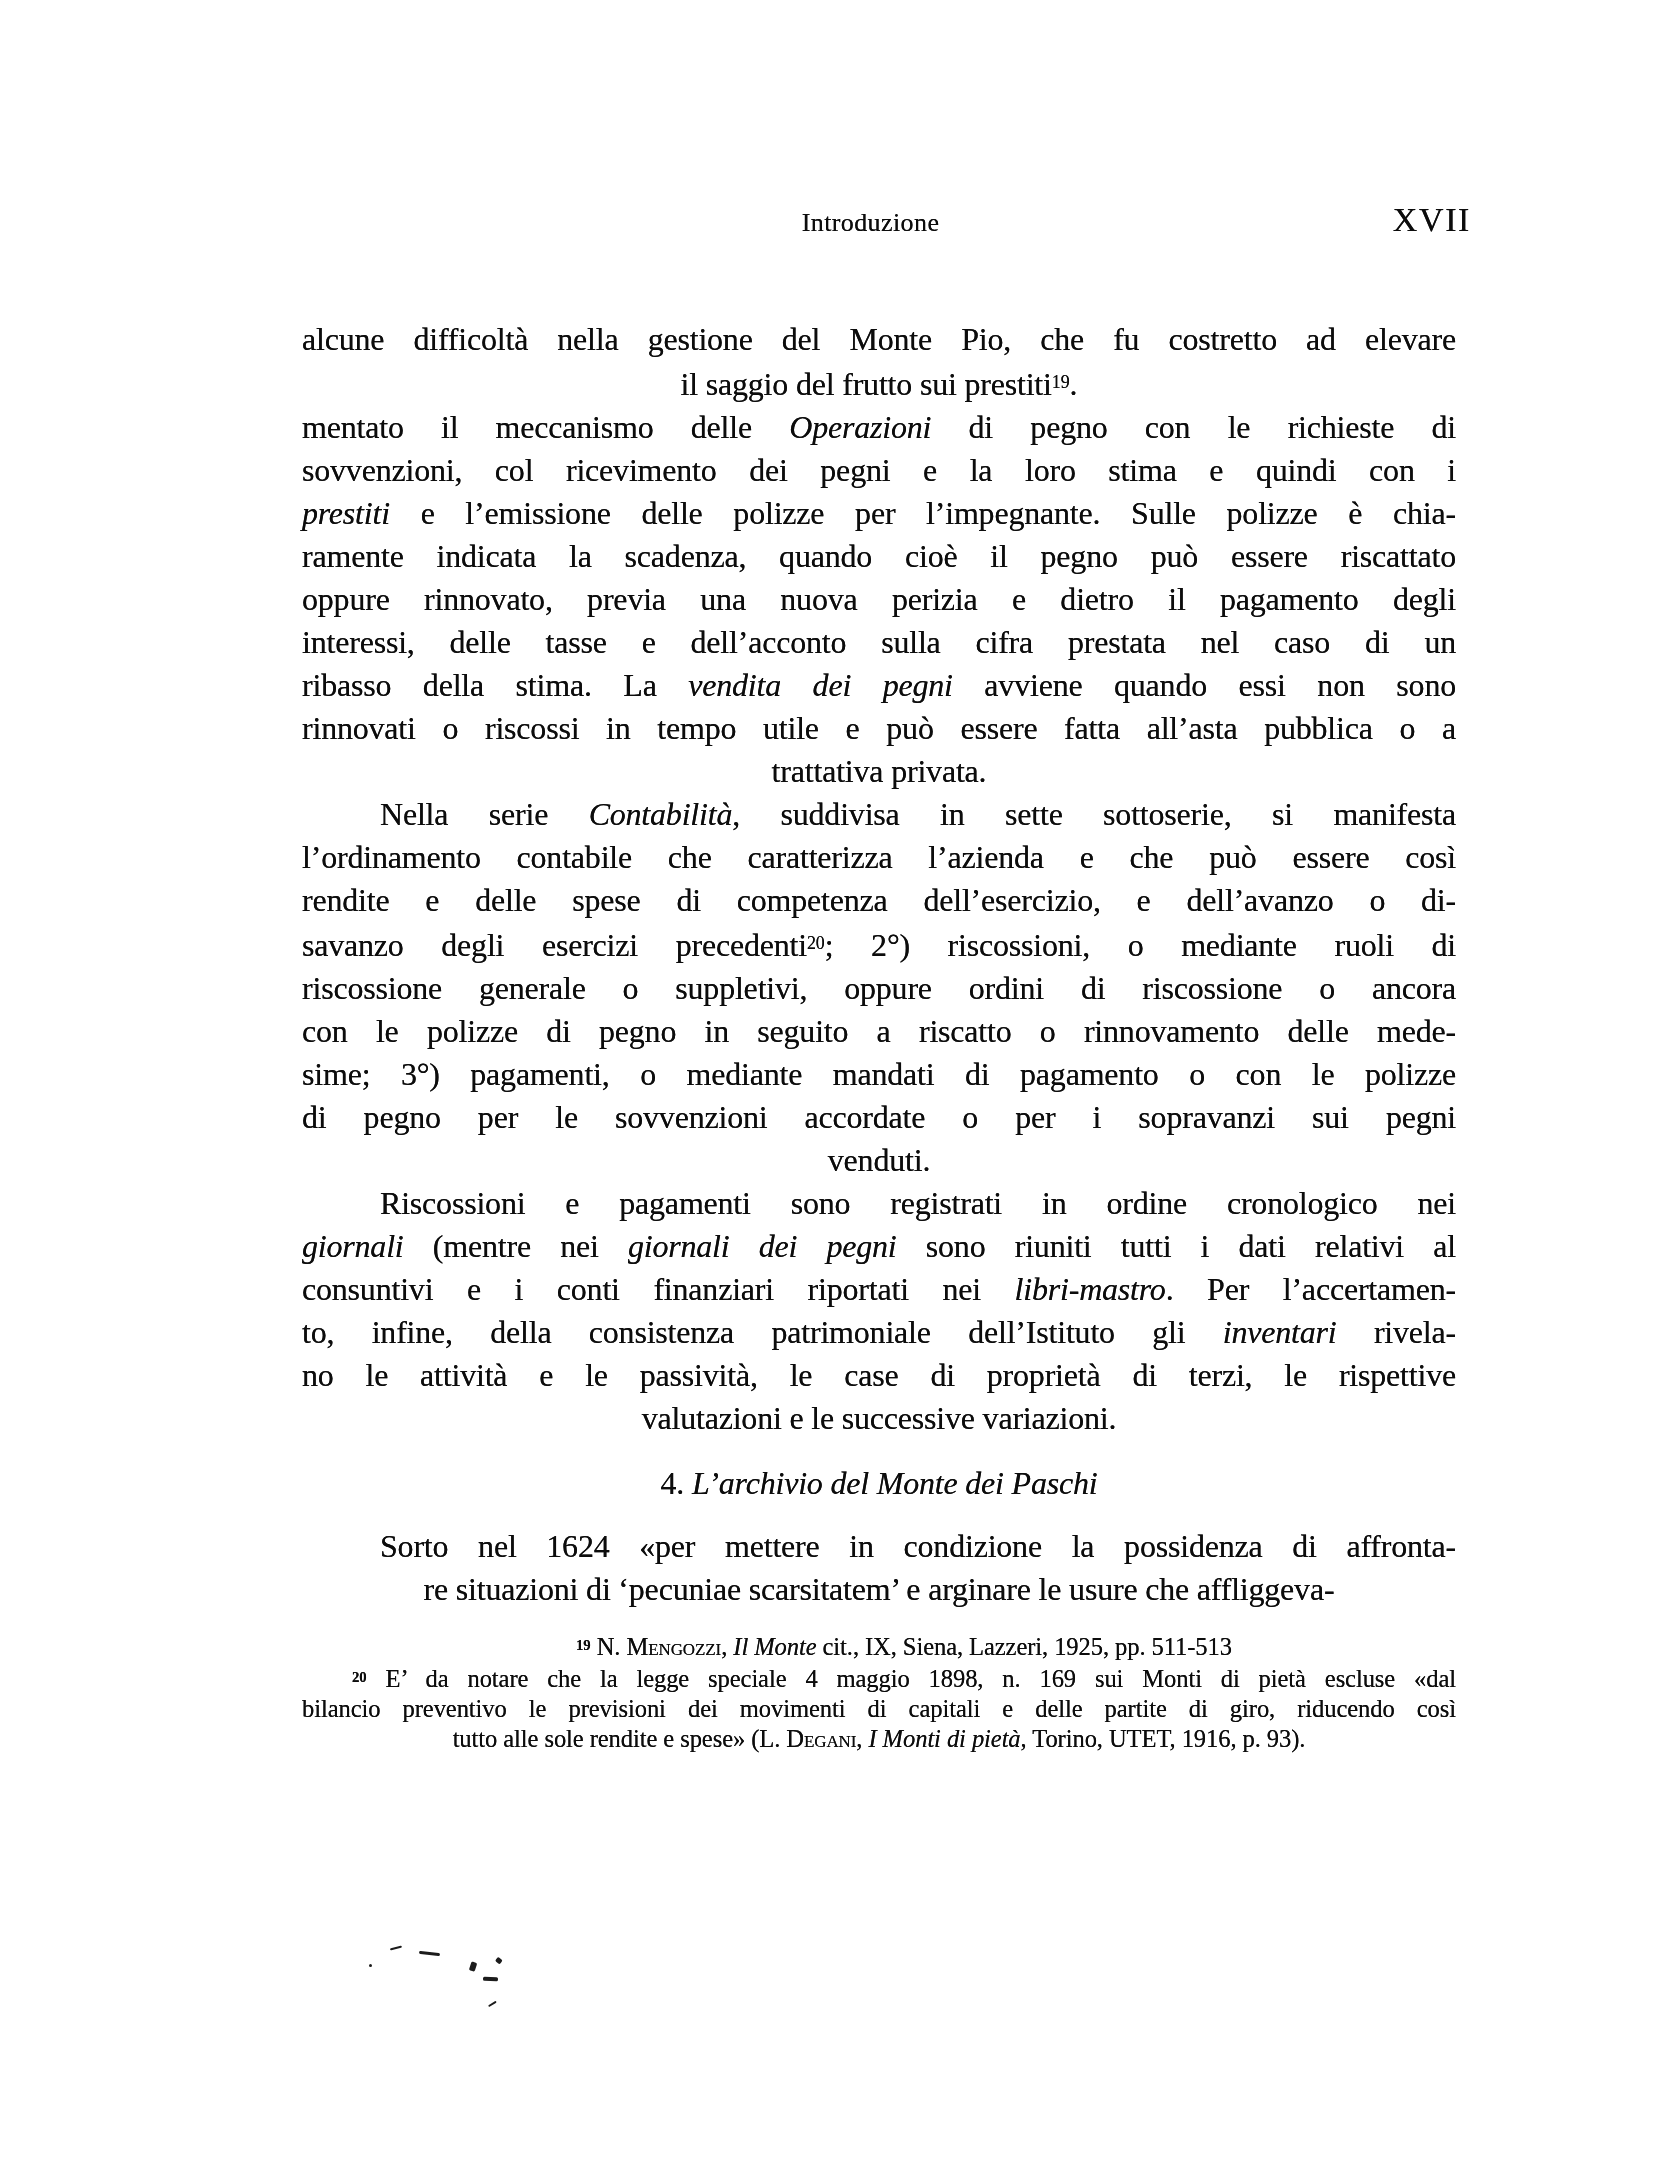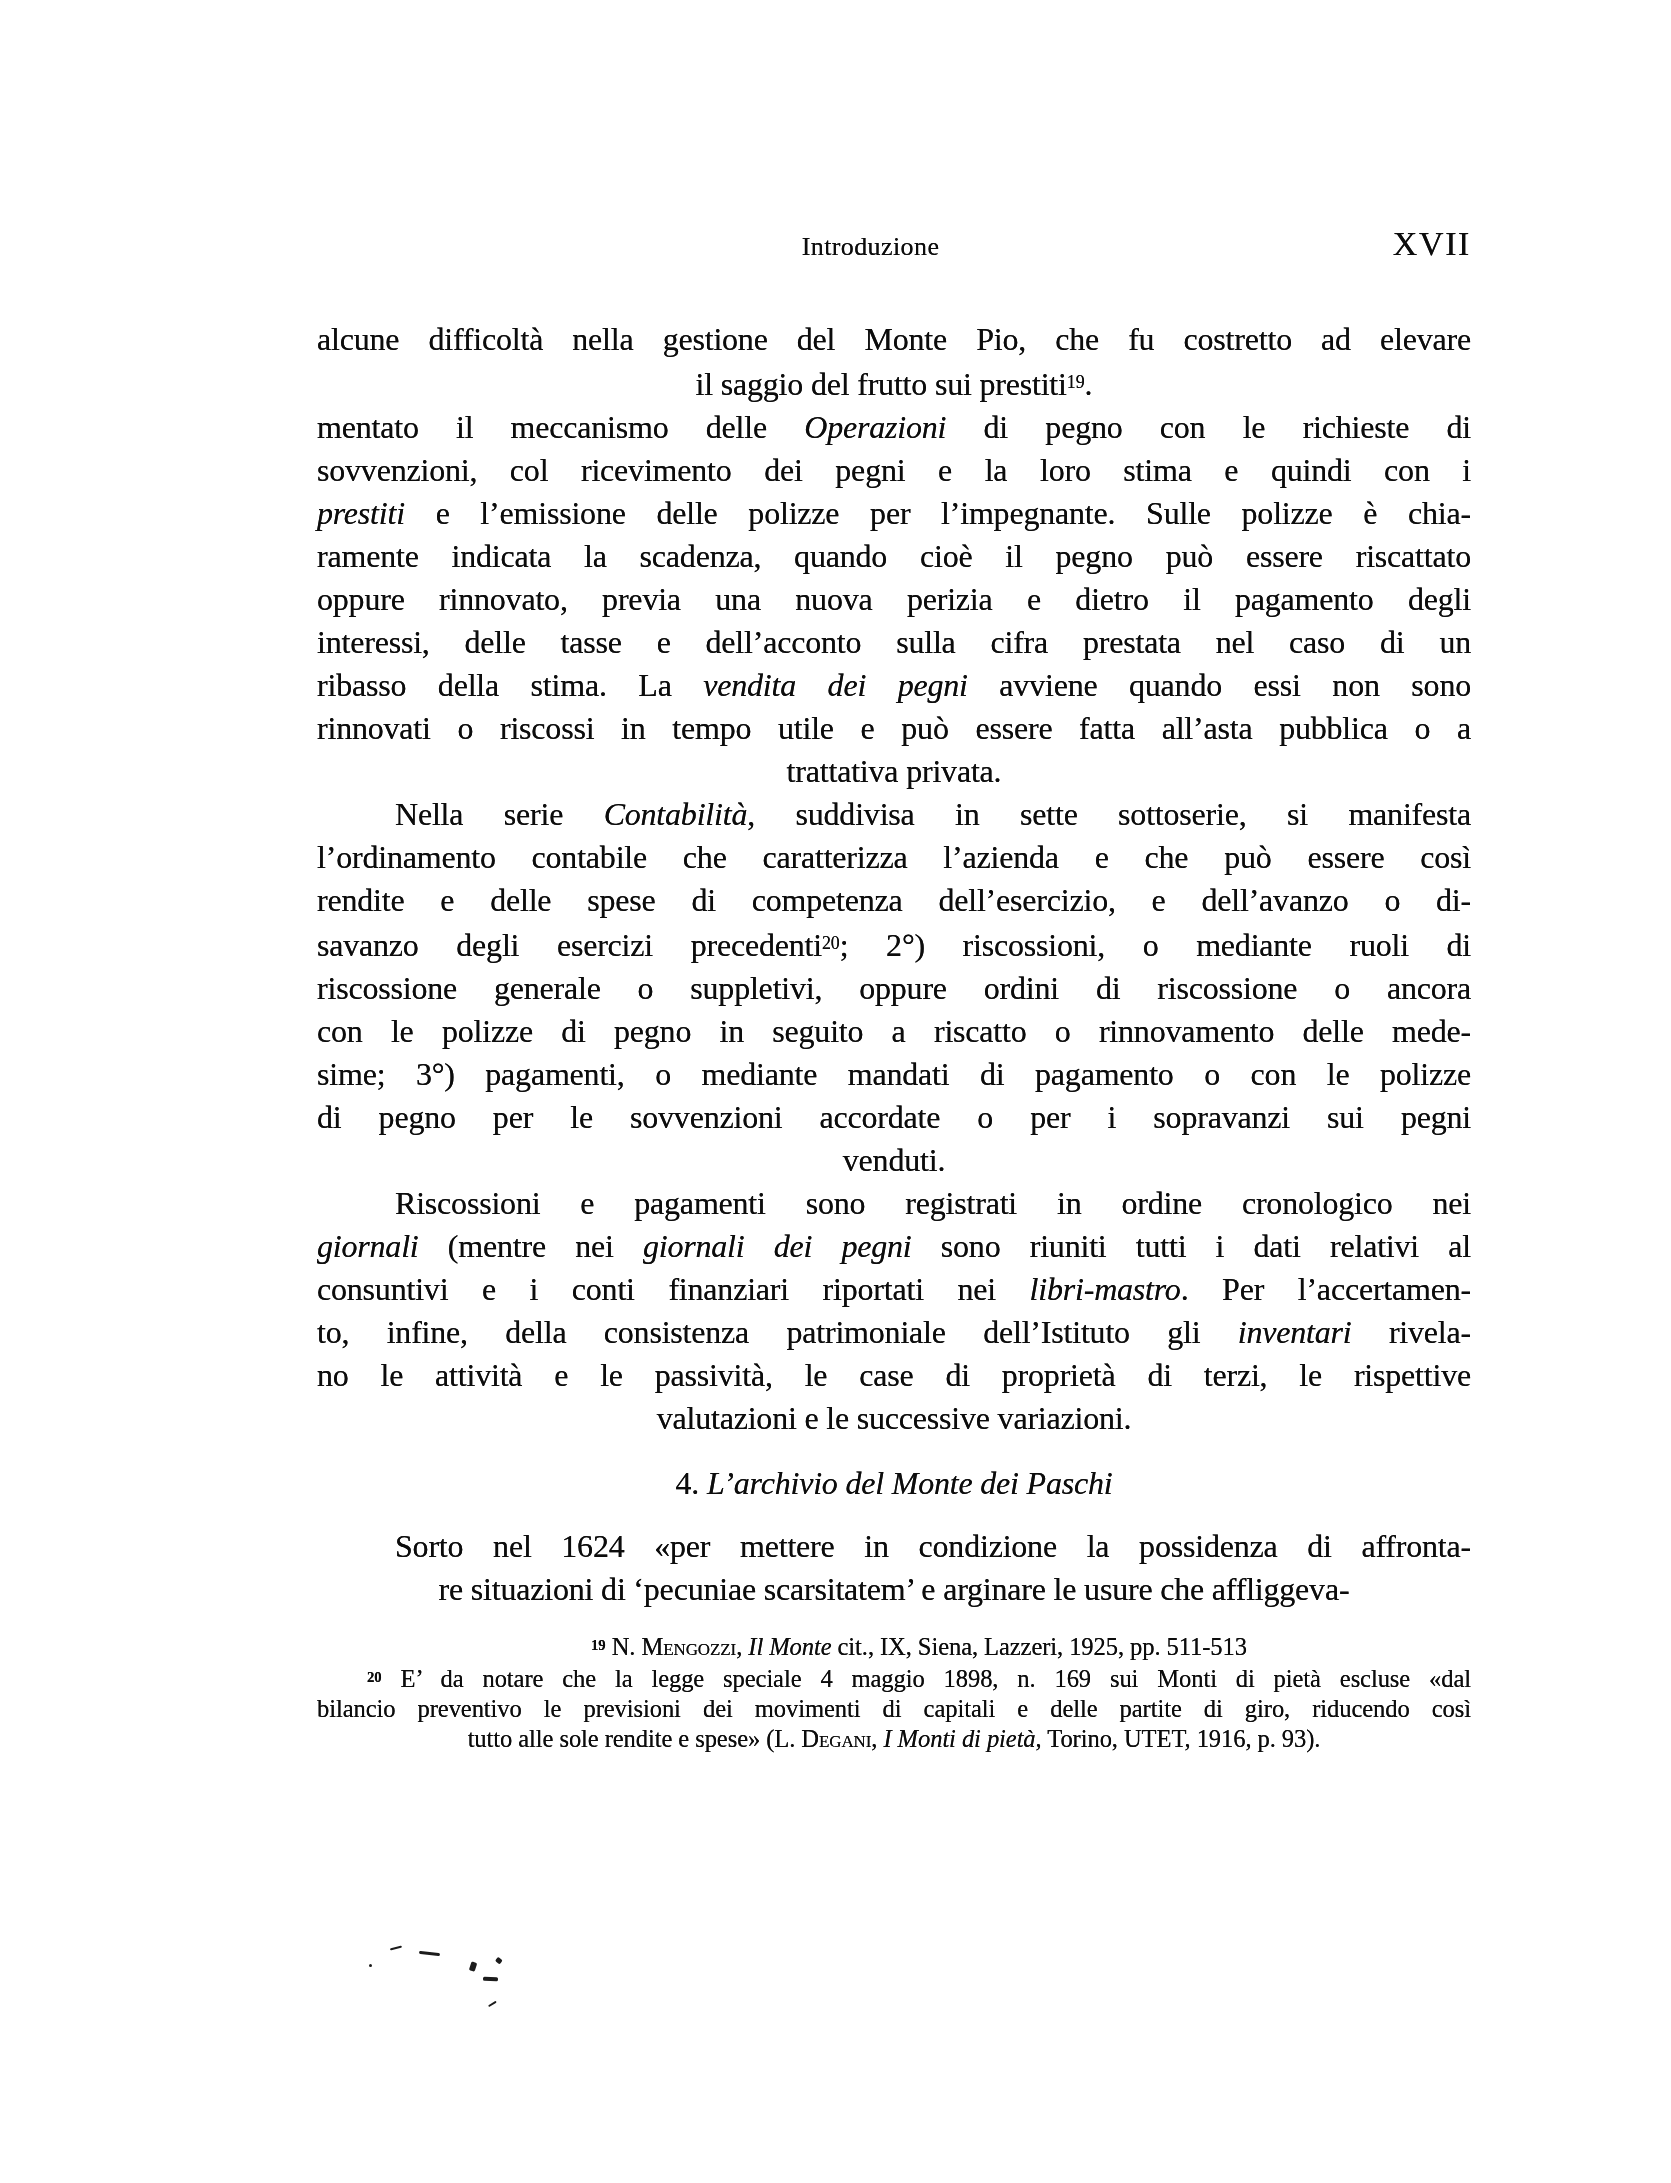--- a/index.html
+++ b/index.html
@@ -13,35 +13,35 @@
     height:2183px;
     background:var(--paper);
     font-family:"Liberation Serif","DejaVu Serif",serif;
     color:var(--ink);
     overflow:hidden;
     text-shadow:0 0 0.6px rgba(10,10,10,0.85);
   }
   
   .runhead{
     position:absolute;
-    left:317px; top:201px; width:1154px; height:47px;margin-top:24px;
+    left:317px; top:201px; width:1154px; height:47px;
   }
   .runhead .title{
     position:absolute; left:0; right:47px; top:7px;
     text-align:center;
     font-size:26px; letter-spacing:0.4px;
   }
   .runhead .pagenum{
     position:absolute; right:0; top:0;
     font-size:34px; letter-spacing:1.6px;
   }
   
   .column{
     position:absolute;
-    left:317px; top:318px; width:1154px;
+    left:302px; top:318px; width:1154px;
     font-size:32px;
     line-height:43px;
     letter-spacing:-0.2px;
   }
   .line{white-space:normal; text-align:center;}
   .line.j{text-align:justify; text-align-last:justify;}
   .line.ind{text-indent:78px;}
   .block.heading{margin-top:22px;}
   .block.heading + .block{margin-top:19.5px;}
   .seg.i{font-style:italic;}

